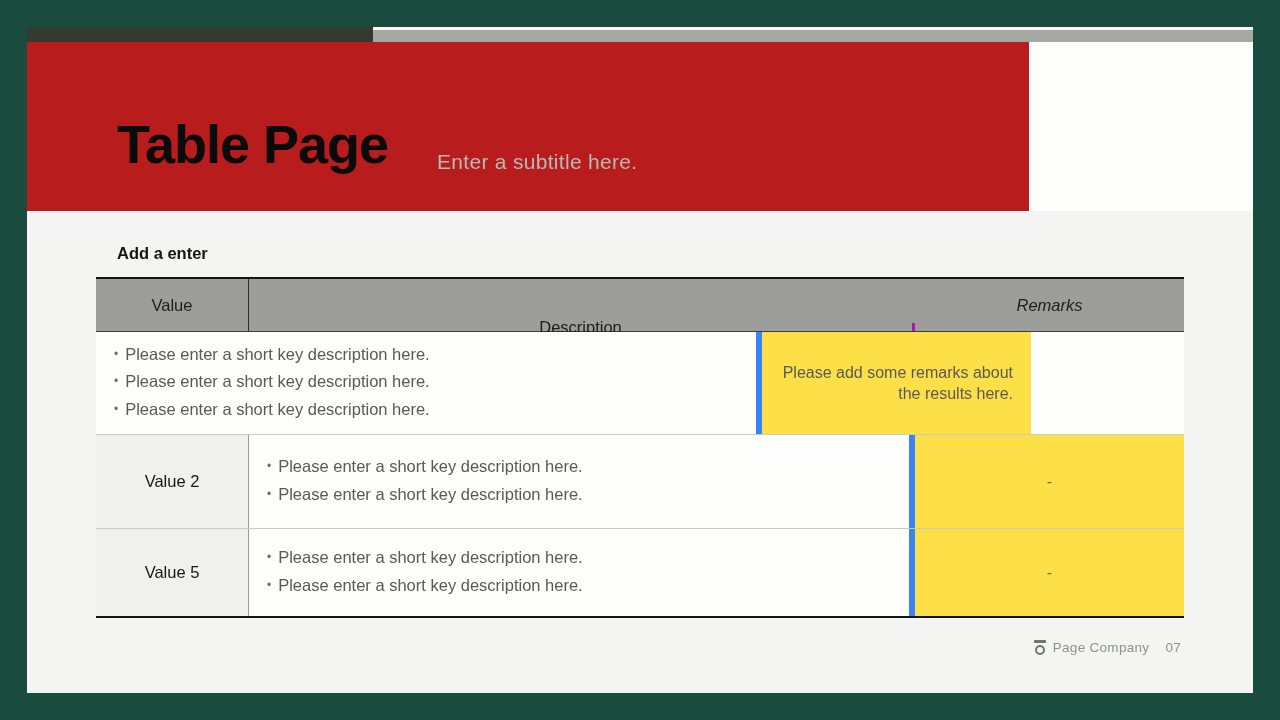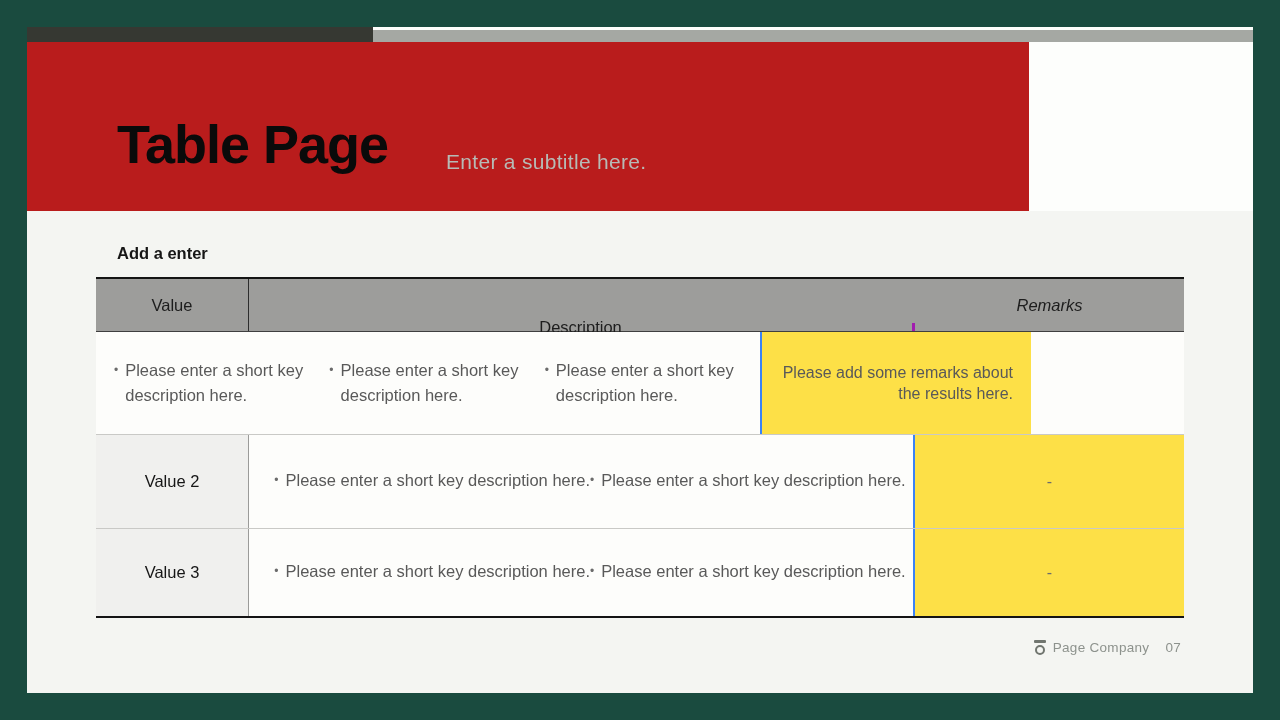--- a/index.html
+++ b/index.html
@@ -18,21 +18,21 @@
   .topbar .seg-dark{width:346px;height:15px;background:#363832;}
   .topbar .seg-gray{flex:1;height:12px;background:#A5A8A3;}
   
   .header-zone{position:absolute;left:0;top:15px;width:1002px;height:169px;background:#b91c1c;}
   .slide-title{
     position:absolute;left:90px;top:74px;
     font-size:54px;line-height:56px;font-weight:700;color:#0A0A0A;letter-spacing:-1px;
   }
   .slide-subtitle{
     position:absolute;left:410px;top:108px;
-    font-size:21px;line-height:24px;font-weight:400;color:#B7BAB5;letter-spacing:.3px;margin-left:9px;
+    font-size:21px;line-height:24px;font-weight:400;color:#B7BAB5;letter-spacing:.3px;
   }
   
   .body-zone{position:absolute;left:0;top:184px;width:1226px;height:482px;background:#F4F5F2;}
   .section-label{
     position:absolute;left:90px;top:33px;
     font-size:16.5px;font-weight:600;color:#161616;
   }
   
   .table{
     position:absolute;left:69px;top:66px;width:1088px;
@@ -53,24 +53,23 @@
   .trow:nth-of-type(1){height:102px;}
   .trow:nth-of-type(2){height:93px;}
   .trow:nth-of-type(3){height:87px;}
   .cell{box-sizing:border-box;}
   .value-cell{
     width:153px;background:#F0F0EE;border-right:1px solid #9B9B99;
     display:flex;align-items:center;justify-content:center;
     font-size:16.5px;color:#161616;
   }
   .desc-cell{
-    width:666px;background:#FDFDFB;border-right:2px solid #3b82f6;
-    display:flex;flex-direction:row;justify-content:center;
+    width:666px;background:#FDFDFB;border-right:6px solid #3b82f6;
+    display:flex;flex-direction:column;justify-content:center;
     padding-left:18px;
-    align-items:center;
   }
   .bullet-line{
     font-size:16.5px;line-height:25.5px;color:#595959;
     display:flex;align-items:baseline;
   }
   .bullet-line::before{
     content:"•";font-size:12px;color:#6B6B6B;margin-right:7px;position:relative;top:-2px;
   }
   .remarks-cell{
     width:269px;background:#fde047;
@@ -132,21 +131,21 @@
             </div>
             <div class="trow">
               <div class="cell value-cell">Value 2</div>
               <div class="cell desc-cell">
                 <div class="bullet-line">Please enter a short key description here.</div>
                 <div class="bullet-line">Please enter a short key description here.</div>
               </div>
               <div class="cell remarks-cell dash">-</div>
             </div>
             <div class="trow">
-              <div class="cell value-cell">Value 3</div>
+              <div class="cell value-cell">Value 5</div>
               <div class="cell desc-cell">
                 <div class="bullet-line">Please enter a short key description here.</div>
                 <div class="bullet-line">Please enter a short key description here.</div>
               </div>
               <div class="cell remarks-cell dash">-</div>
             </div>
           </div>
       </div>
 
       <div class="footer">

